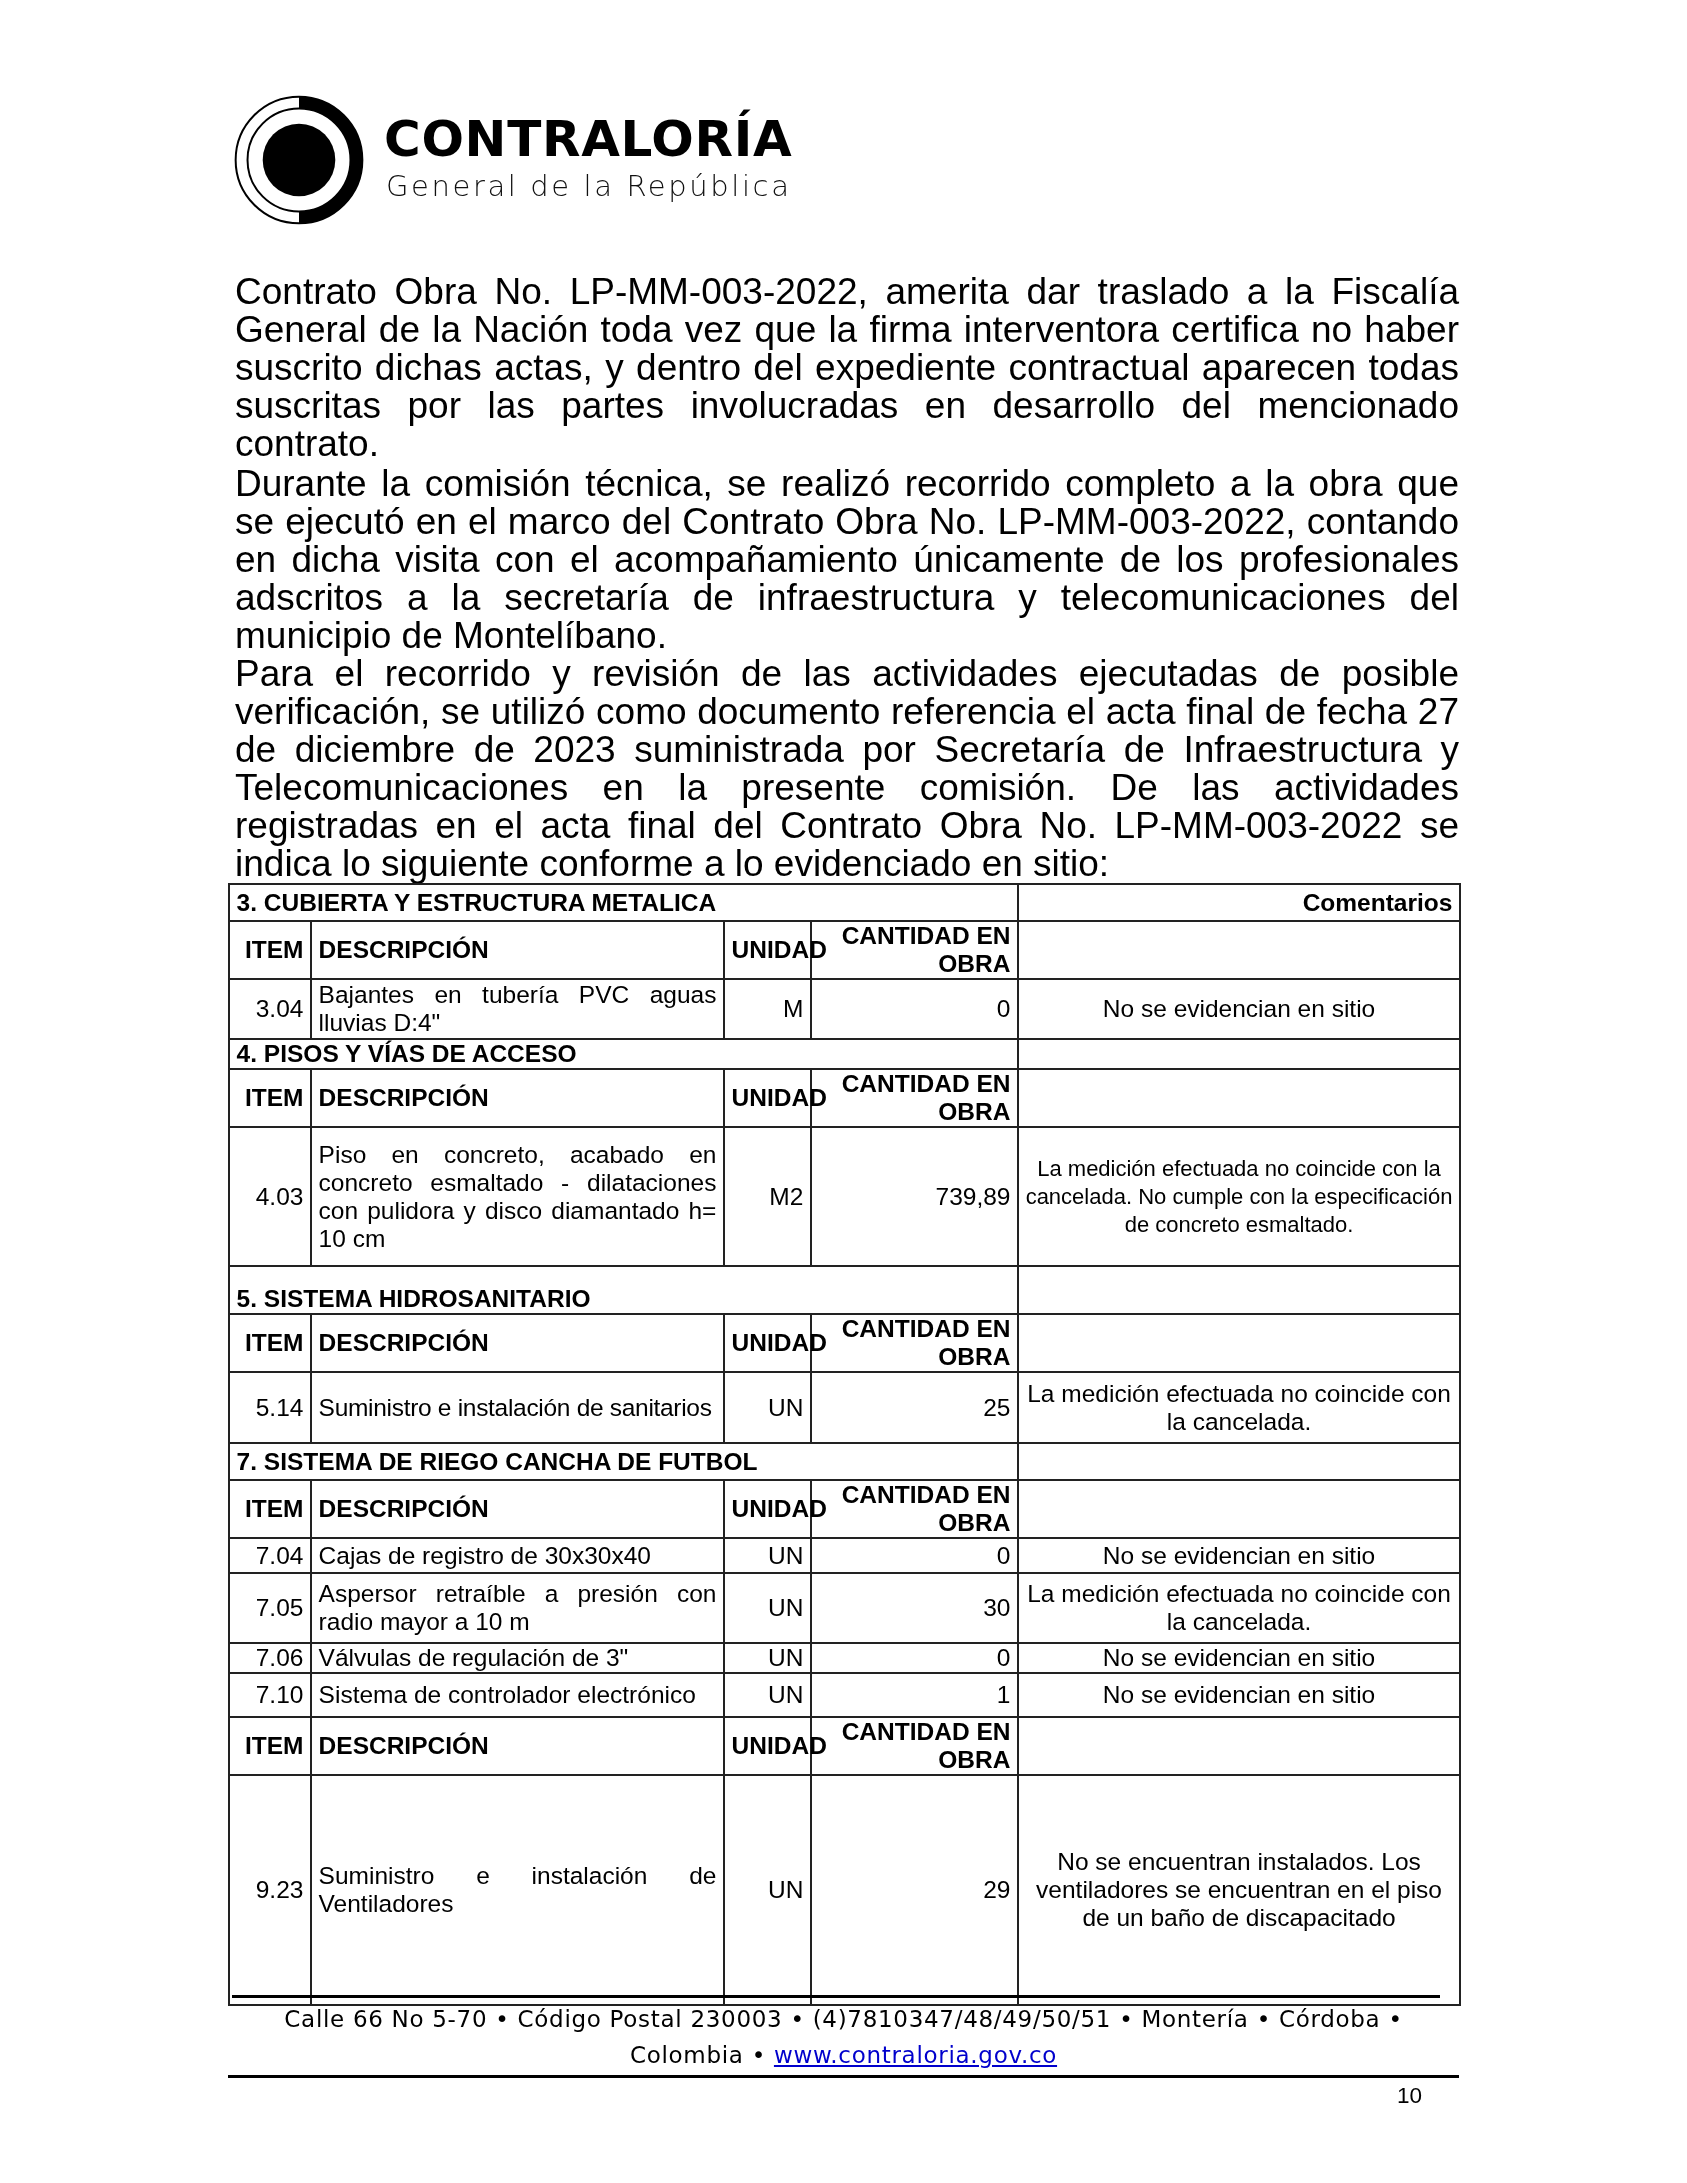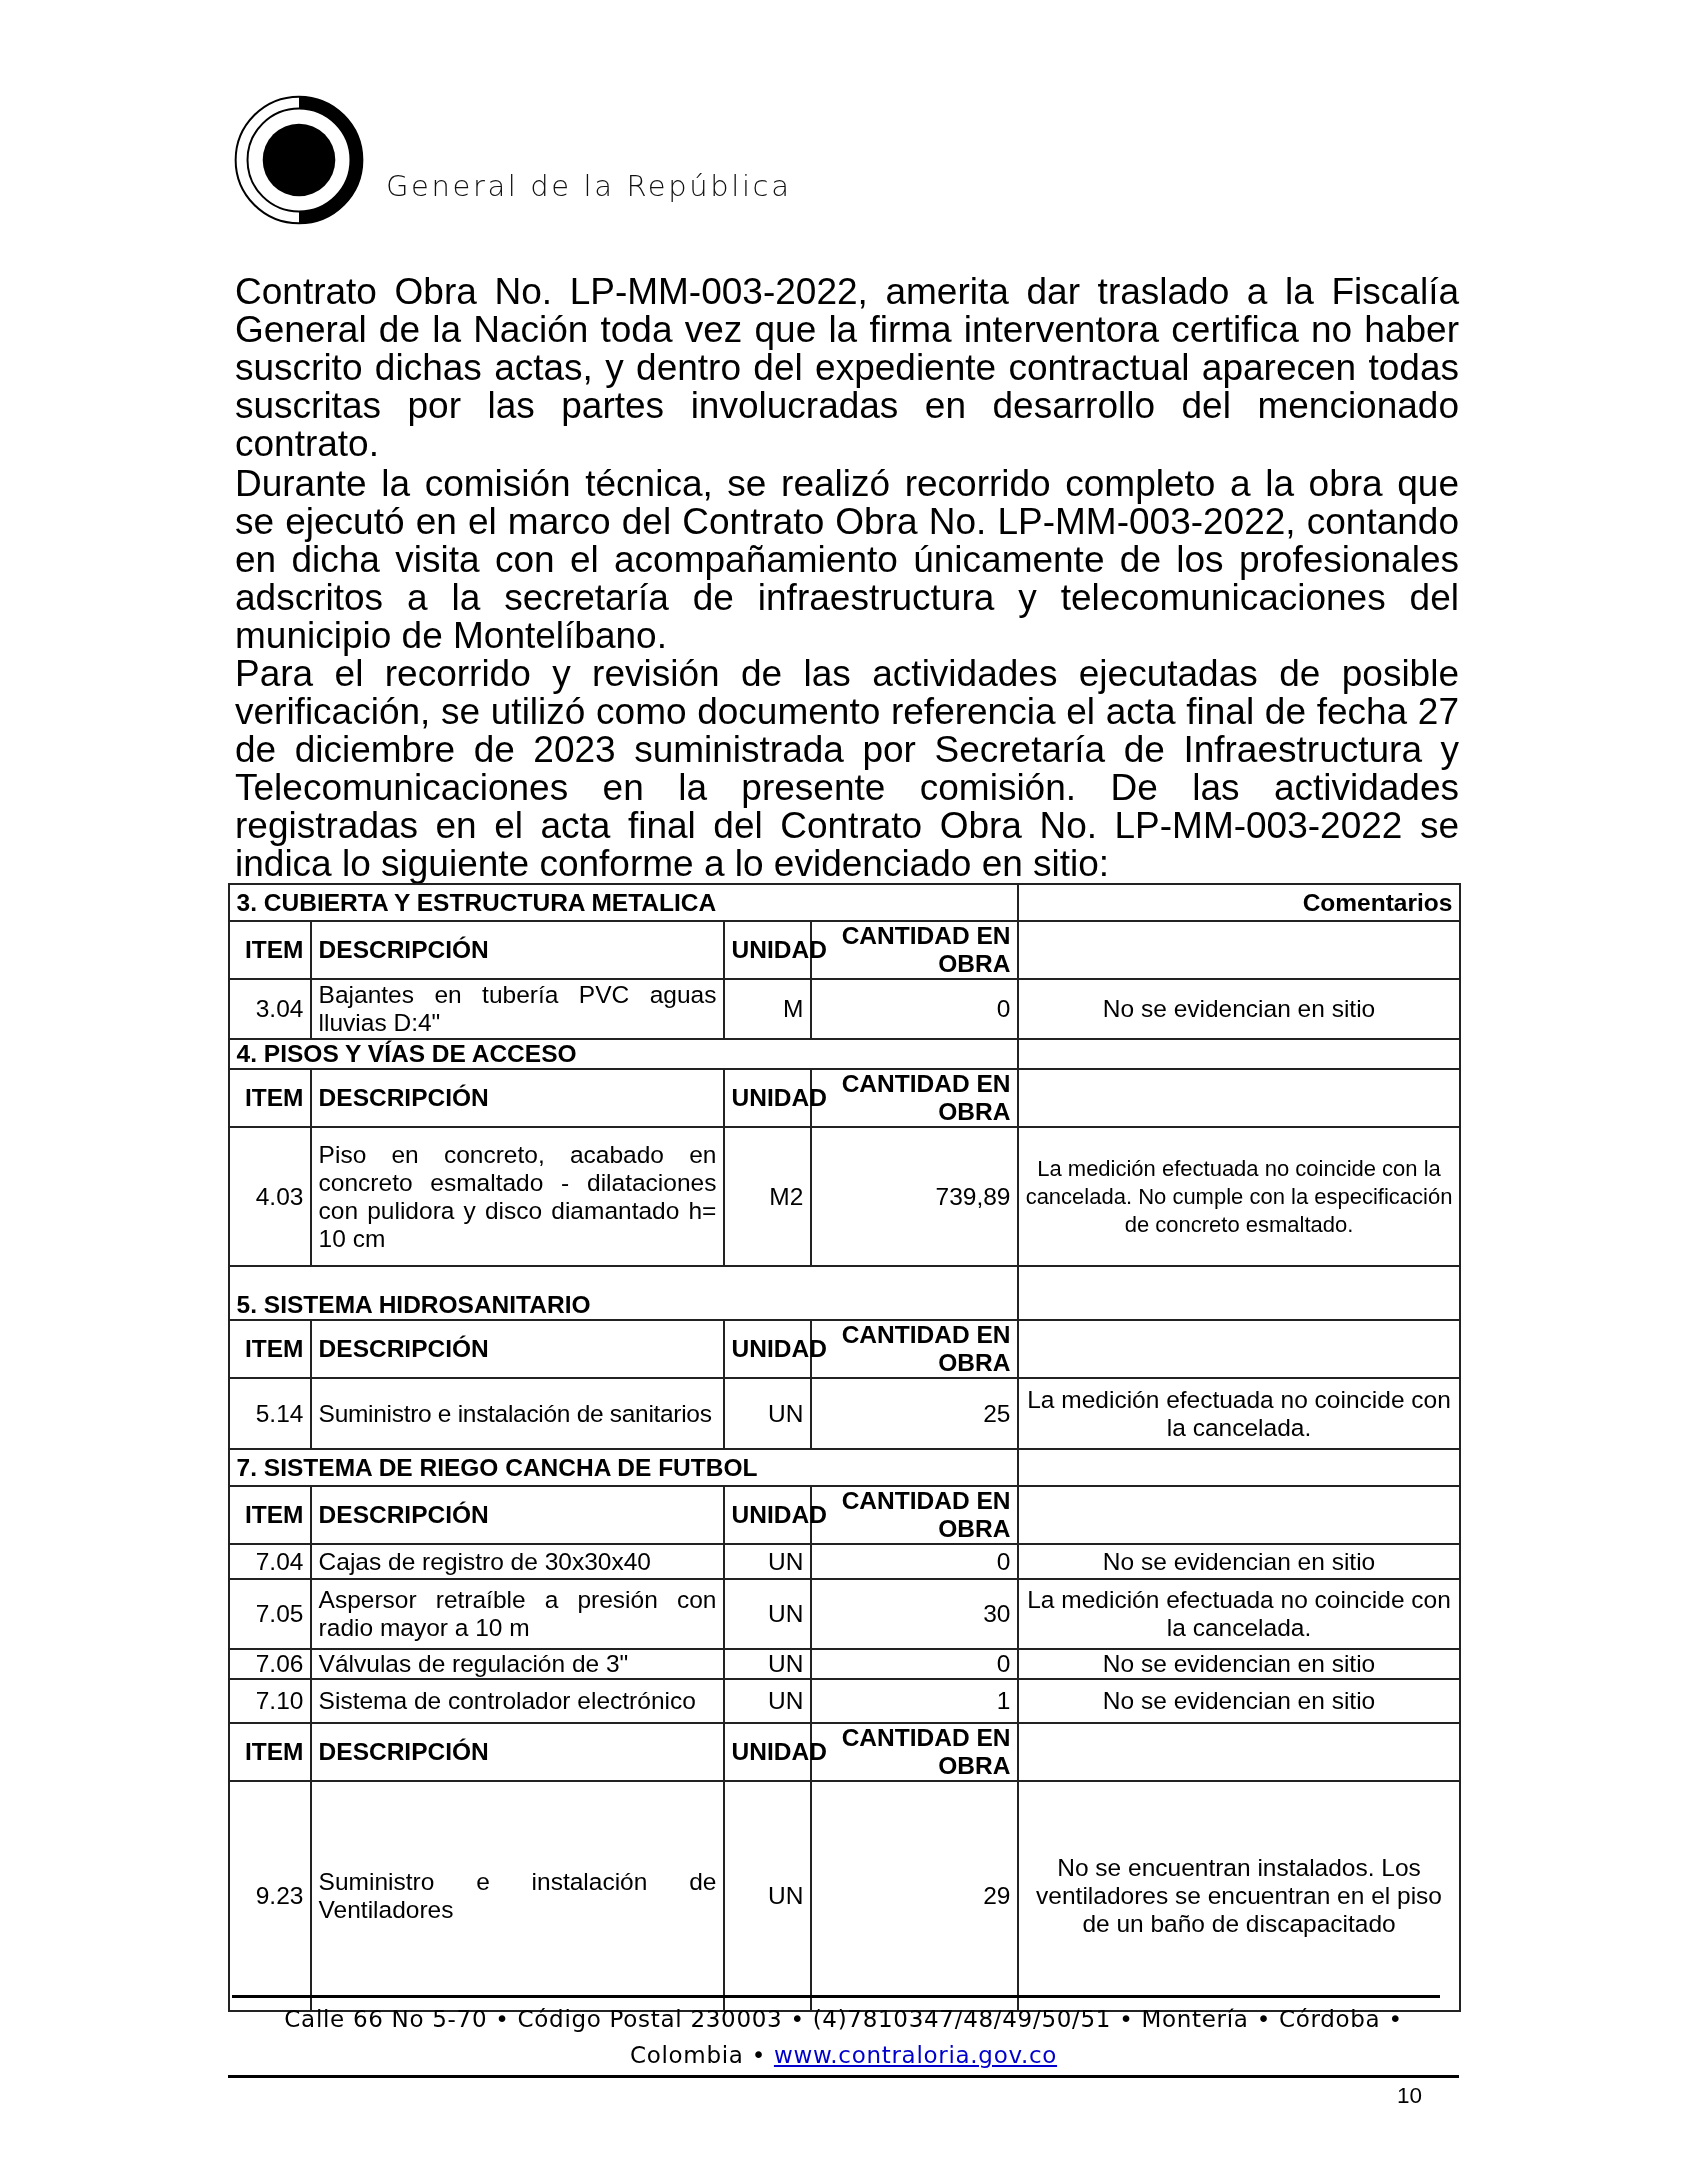--- a/index.html
+++ b/index.html
@@ -41,20 +41,21 @@
 </head>
 <body>
 
 <div class="logo">
   <svg class="logo-mark" viewBox="0 0 200 200">
     <circle cx="100" cy="100" r="96" fill="none" stroke="#000" stroke-width="3"></circle>
     <path d="M100 4 A96 96 0 0 1 100 196 L100 178 A78 78 0 0 0 100 22 Z" fill="#000"></path>
     <circle cx="100" cy="100" r="78" fill="none" stroke="#000" stroke-width="3"></circle>
     <circle cx="100" cy="100" r="55" fill="#000"></circle>
   </svg>
+  <div class="logo-title">CONTRALORÍA</div>
   <div class="logo-sub">General de la República</div>
 </div>
 
 <p class="para p1">Contrato Obra No. LP-MM-003-2022, amerita dar traslado a la Fiscalía General de la Nación toda vez que la firma interventora certifica no haber suscrito dichas actas, y dentro del expediente contractual aparecen todas suscritas por las partes involucradas en desarrollo del mencionado contrato.</p>
 <p class="para p2">Durante la comisión técnica, se realizó recorrido completo a la obra que se ejecutó en el marco del Contrato Obra No. LP-MM-003-2022, contando en dicha visita con el acompañamiento únicamente de los profesionales adscritos a la secretaría de infraestructura y telecomunicaciones del municipio de Montelíbano.</p>
 <p class="para p3">Para el recorrido y revisión de las actividades ejecutadas de posible verificación, se utilizó como documento referencia el acta final de fecha 27 de diciembre de 2023 suministrada por Secretaría de Infraestructura y Telecomunicaciones en la presente comisión. De las actividades registradas en el acta final del Contrato Obra No. LP-MM-003-2022 se indica lo siguiente conforme a lo evidenciado en sitio:</p>
 
 <table class="obra">
   <colgroup>
       <col class="c-item">
@@ -96,21 +97,21 @@
       <td></td>
     </tr>
     <tr style="height:139px">
       <td class="center">4.03</td>
       <td class="desc">Piso en concreto, acabado en concreto esmaltado - dilataciones con pulidora y disco diamantado h= 10 cm</td>
       <td class="center">M2</td>
       <td class="center">739,89</td>
       <td class="com com-small">La medición efectuada no coincide con la cancelada. No cumple con la especificación de concreto esmaltado.</td>
     </tr>
 
-    <tr class="sec" style="height:54px">
+    <tr class="sec" style="height:48px">
       <td colspan="4" class="sec-title" style="vertical-align:bottom">5. SISTEMA HIDROSANITARIO</td>
       <td></td>
     </tr>
     <tr class="hdr" style="height:36px">
       <td class="center">ITEM</td>
       <td>DESCRIPCIÓN</td>
       <td class="center">UNIDAD</td>
       <td class="center">CANTIDAD EN OBRA</td>
       <td></td>
     </tr>

